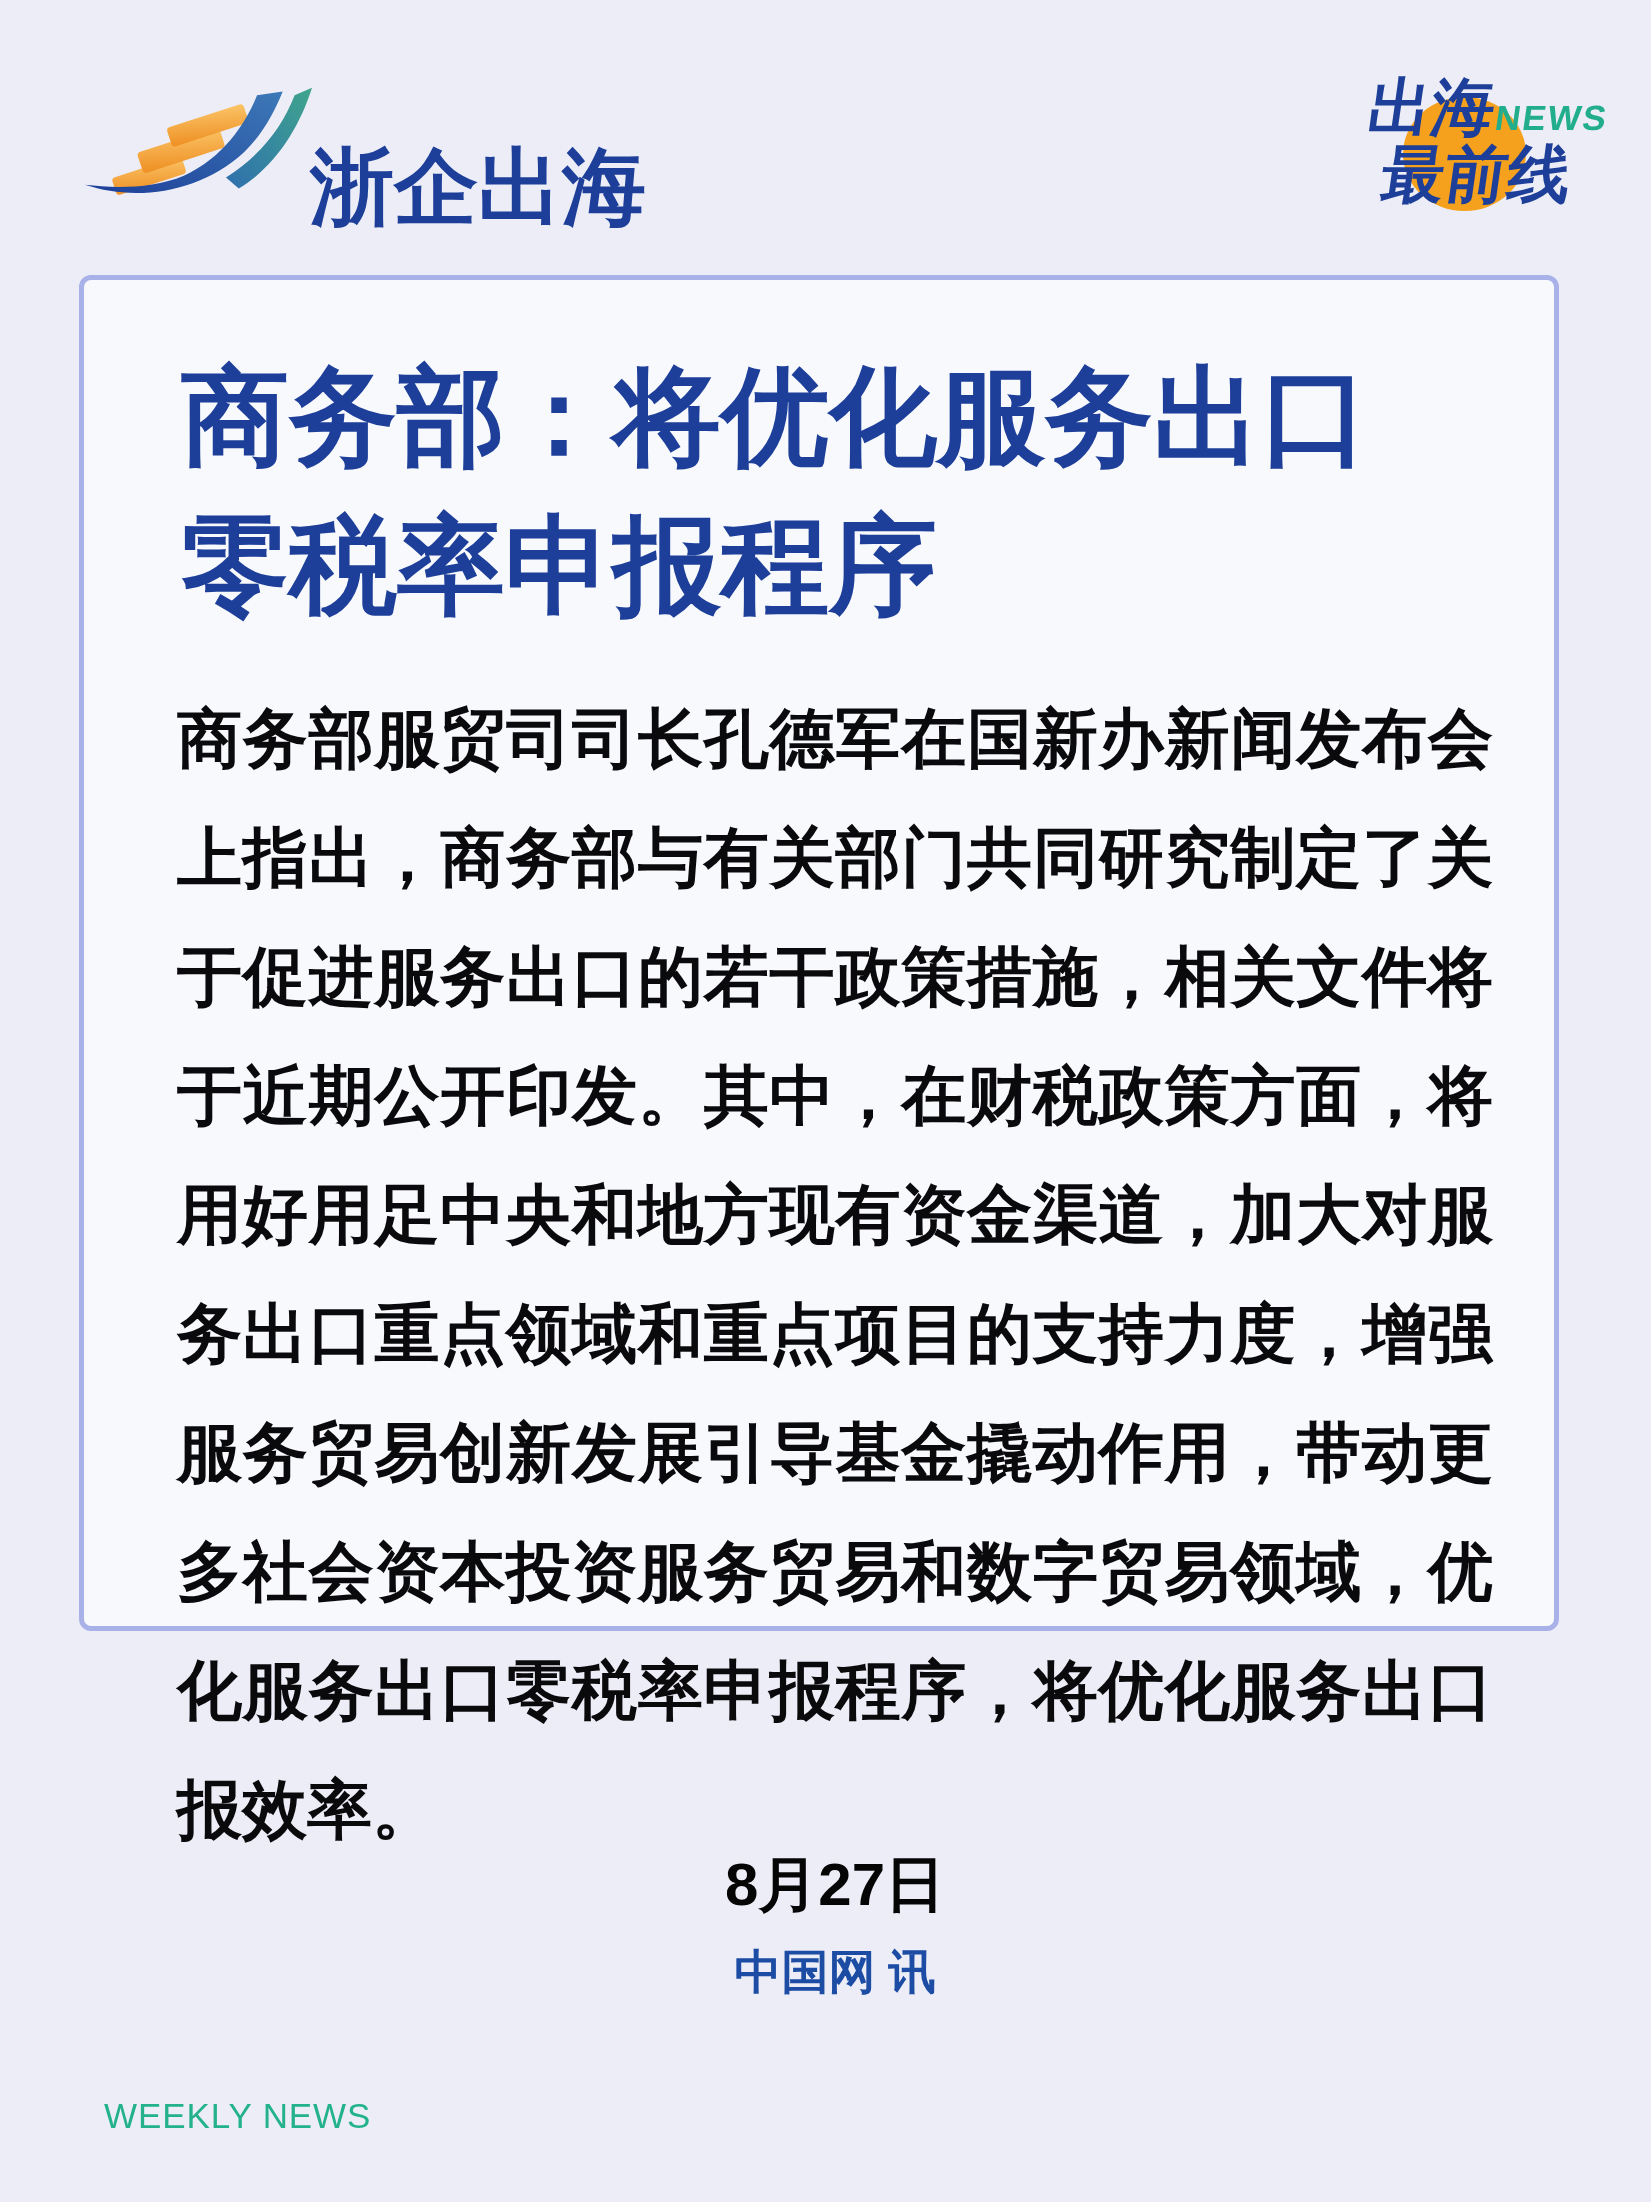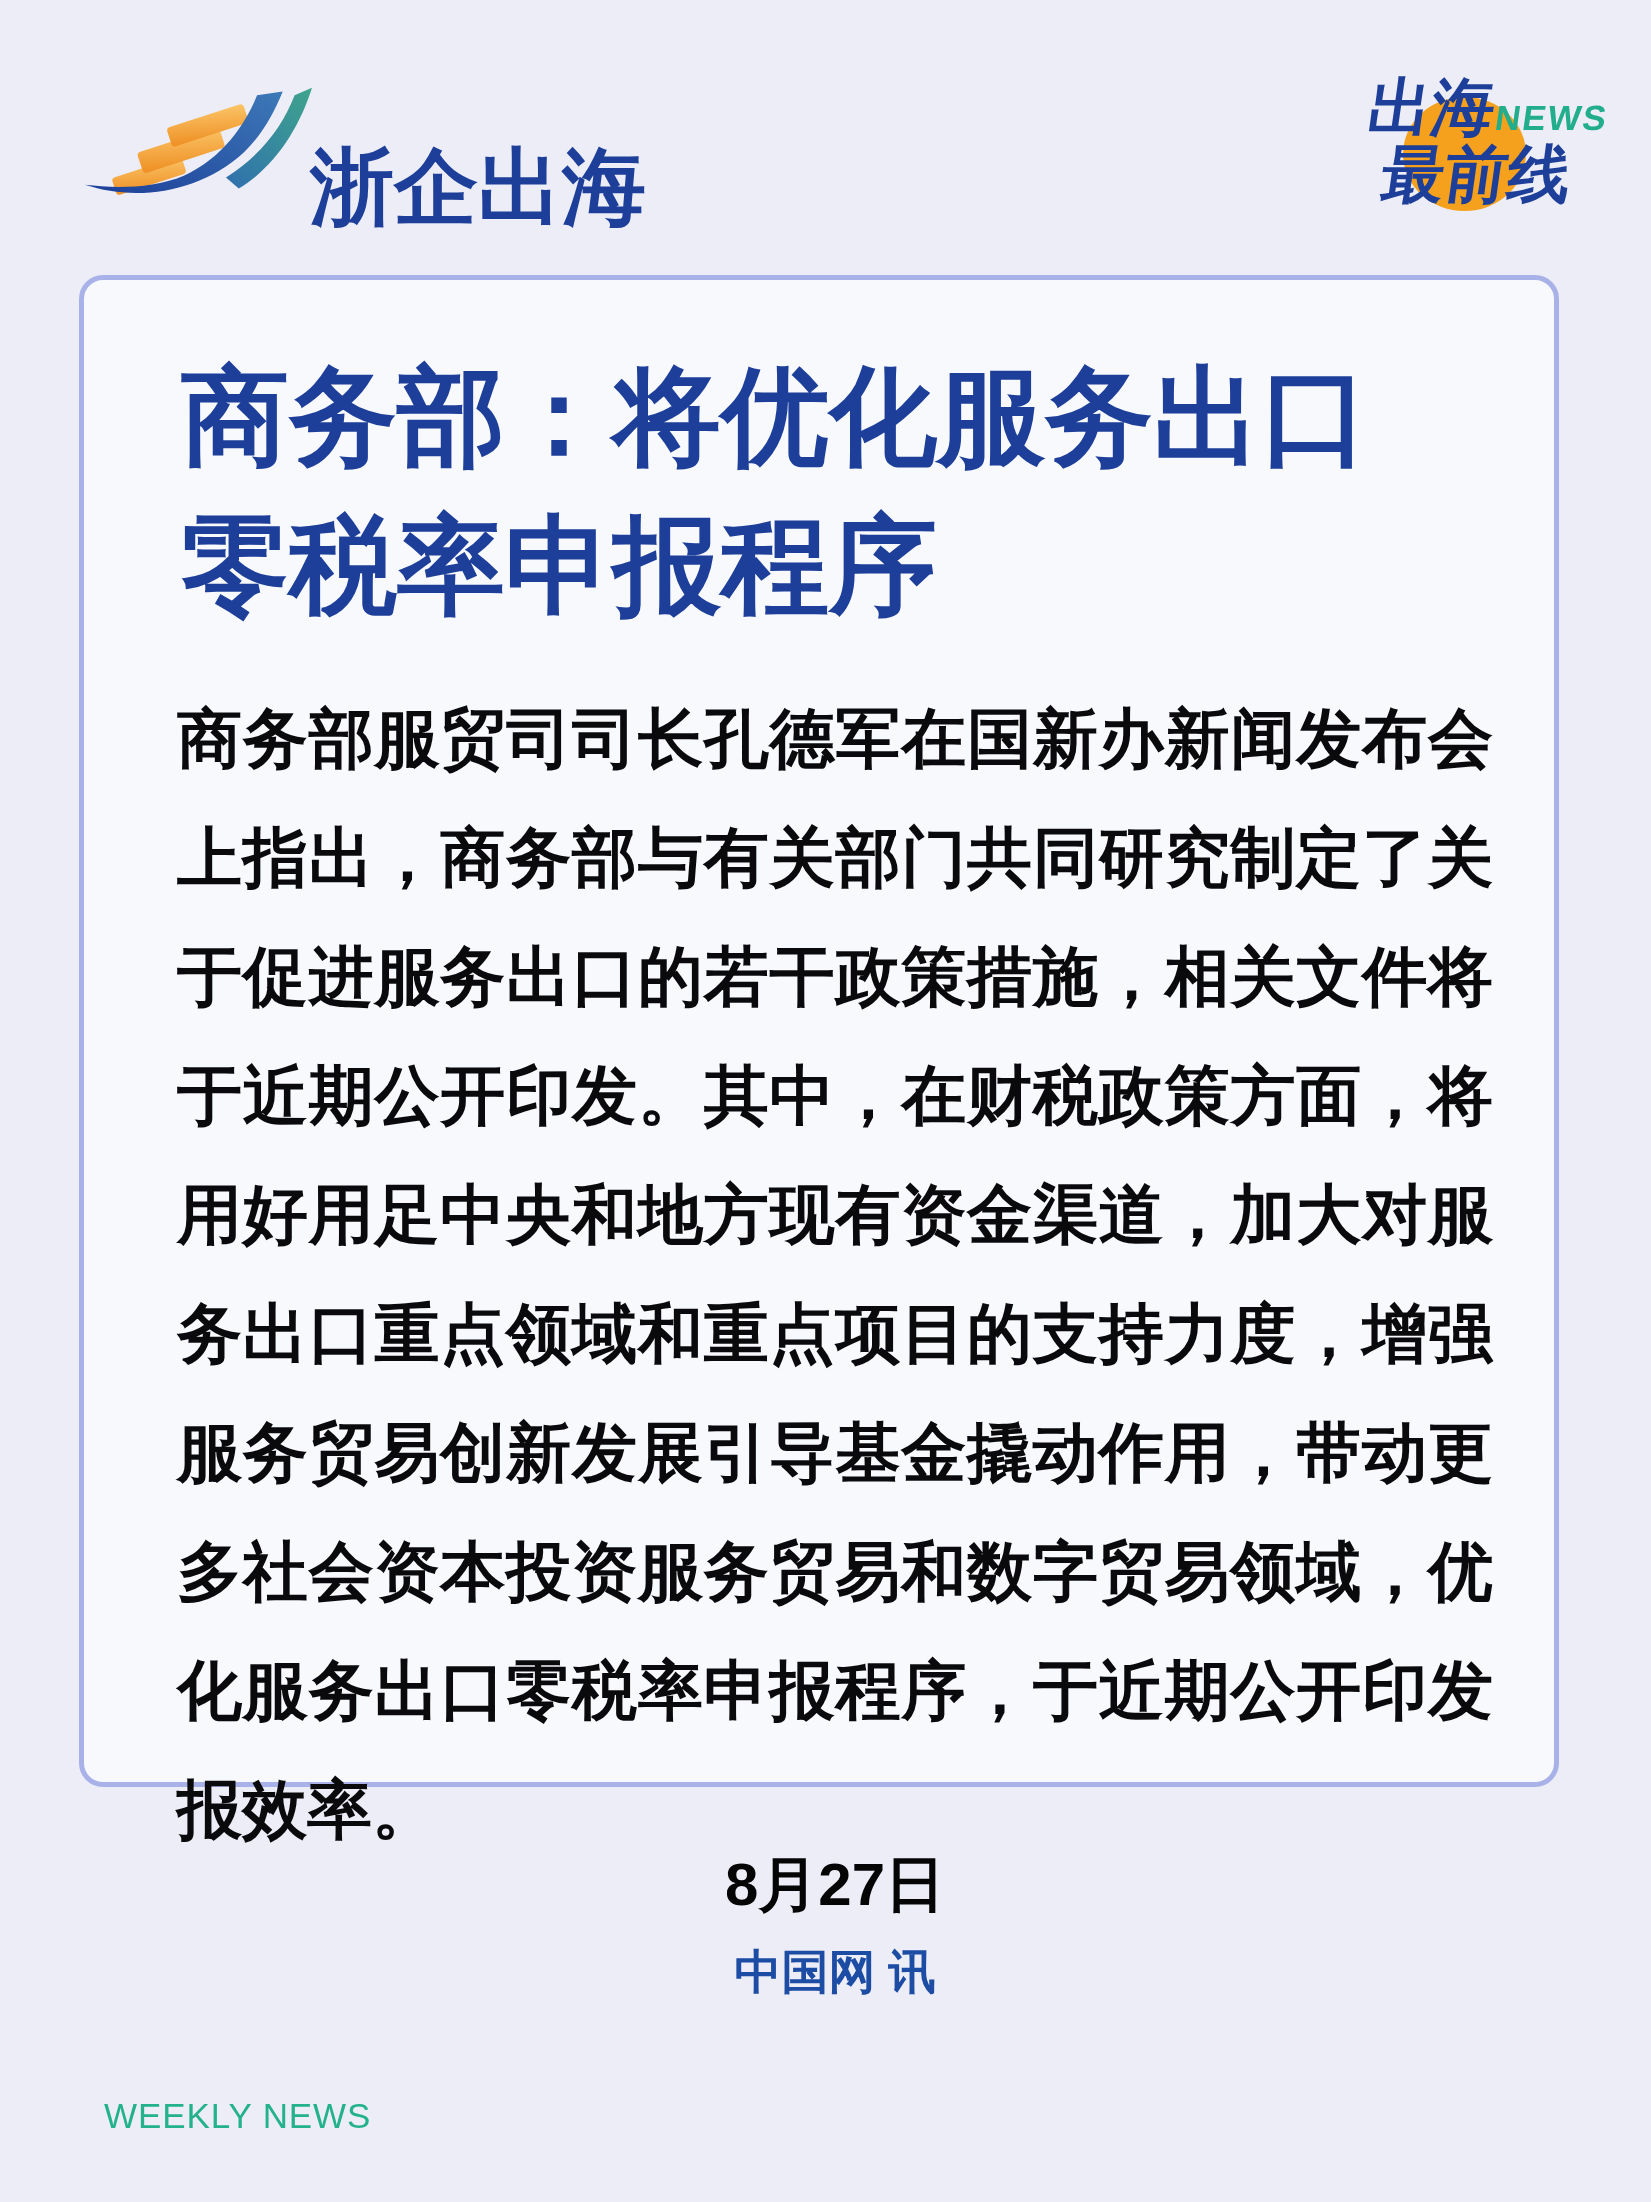--- a/index.html
+++ b/index.html
@@ -42,24 +42,24 @@
   }
   .badge-row2 {
     left: 1382px; top: 140px;
     font-size: 63px; line-height: 69px; font-weight: 800; color: #1D3F99;
     transform: skewX(-8deg);
     white-space: nowrap;
   }
 
   
   .card {
-    left: 79px; top: 275px; width: 1480px; height: 1512px;
+    left: 79px; top: 275px; width: 1480px; height: 1356px;
     background: #F8F9FD;
     border: 5.6px solid #A8B1E8;
-    border-radius: 24px;
+    border-radius: 12px;
   }
   .card .title {
     position: absolute; left: 97px; top: 62px;
     font-size: 108px; line-height: 149px;
     font-weight: 800; color: #1D3F99;
     white-space: nowrap;
   }
   .card .body {
     position: absolute; left: 93px; top: 399px; width: 1316px;
     font-size: 65px; line-height: 119px;
@@ -132,21 +132,21 @@
 
   <div class="body">
     <div class="bline">商务部服贸司司长孔德军在国新办新闻发布会</div>
     <div class="bline">上指出，商务部与有关部门共同研究制定了关</div>
     <div class="bline">于促进服务出口的若干政策措施，相关文件将</div>
     <div class="bline">于近期公开印发。其中，在财税政策方面，将</div>
     <div class="bline">用好用足中央和地方现有资金渠道，加大对服</div>
     <div class="bline">务出口重点领域和重点项目的支持力度，增强</div>
     <div class="bline">服务贸易创新发展引导基金撬动作用，带动更</div>
     <div class="bline">多社会资本投资服务贸易和数字贸易领域，优</div>
-    <div class="bline">化服务出口零税率申报程序，于近期公开印发</div>
+    <div class="bline">化服务出口零税率申报程序，将优化服务出口</div>
     <div class="bline last">报效率。</div>
   </div>
 
   <div class="meta">
     <div class="date">8月27日</div>
     <div class="source">中国网 讯</div>
   </div>
 </div>
 
 <div class="abs footer-label">WEEKLY NEWS</div>

